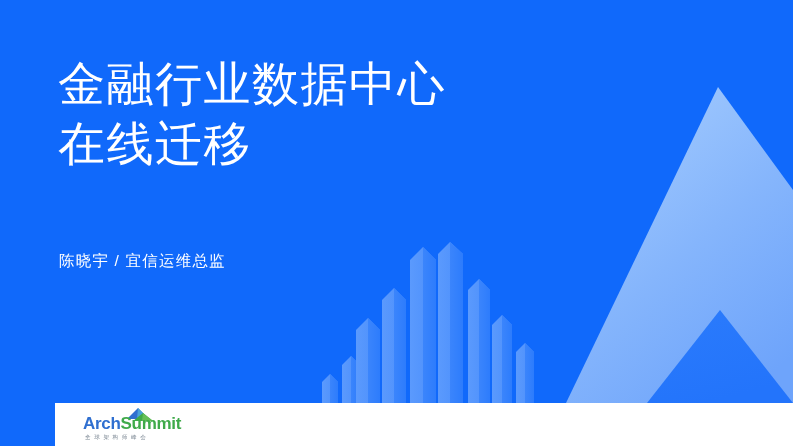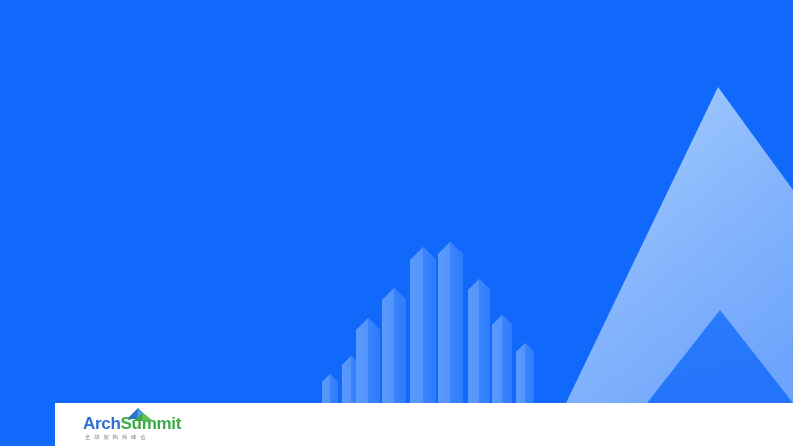--- a/index.html
+++ b/index.html
@@ -206,21 +206,26 @@
         <polygon points="516,352 525,343 534,352 534,403 516,403" fill="url(#gBldEdge)"></polygon>
         <polygon points="525,343 534,352 534,403 525,403" fill="url(#gBldFace)"></polygon>
       </g>
 
       <g>
         <polygon points="720,310 793,403 647,403" fill="url(#gFront)"></polygon>
       </g>
     </svg>
   </div>
 
-
+  <div id="title-block">
+    <div class="title-line">金融行业数据中心</div>
+    <div class="title-line">在线迁移</div>
+  </div>
+
+  <div id="presenter">陈晓宇 / 宜信运维总监</div>
 
   <div id="footer">
 
     <div id="archsummit-logo">
       <svg id="as-peak" viewBox="0 0 36 14">
         <polygon points="18,0 29,11 7,11" fill="#2f6fd0"></polygon>
         <polygon points="18,0 29,11 17,11" fill="#4aa3d8"></polygon>
         <polygon points="23,5 33,13 13,13" fill="#3faa4a"></polygon>
         <polygon points="23,5 33,13 22,13" fill="#66bf57"></polygon>
       </svg>

